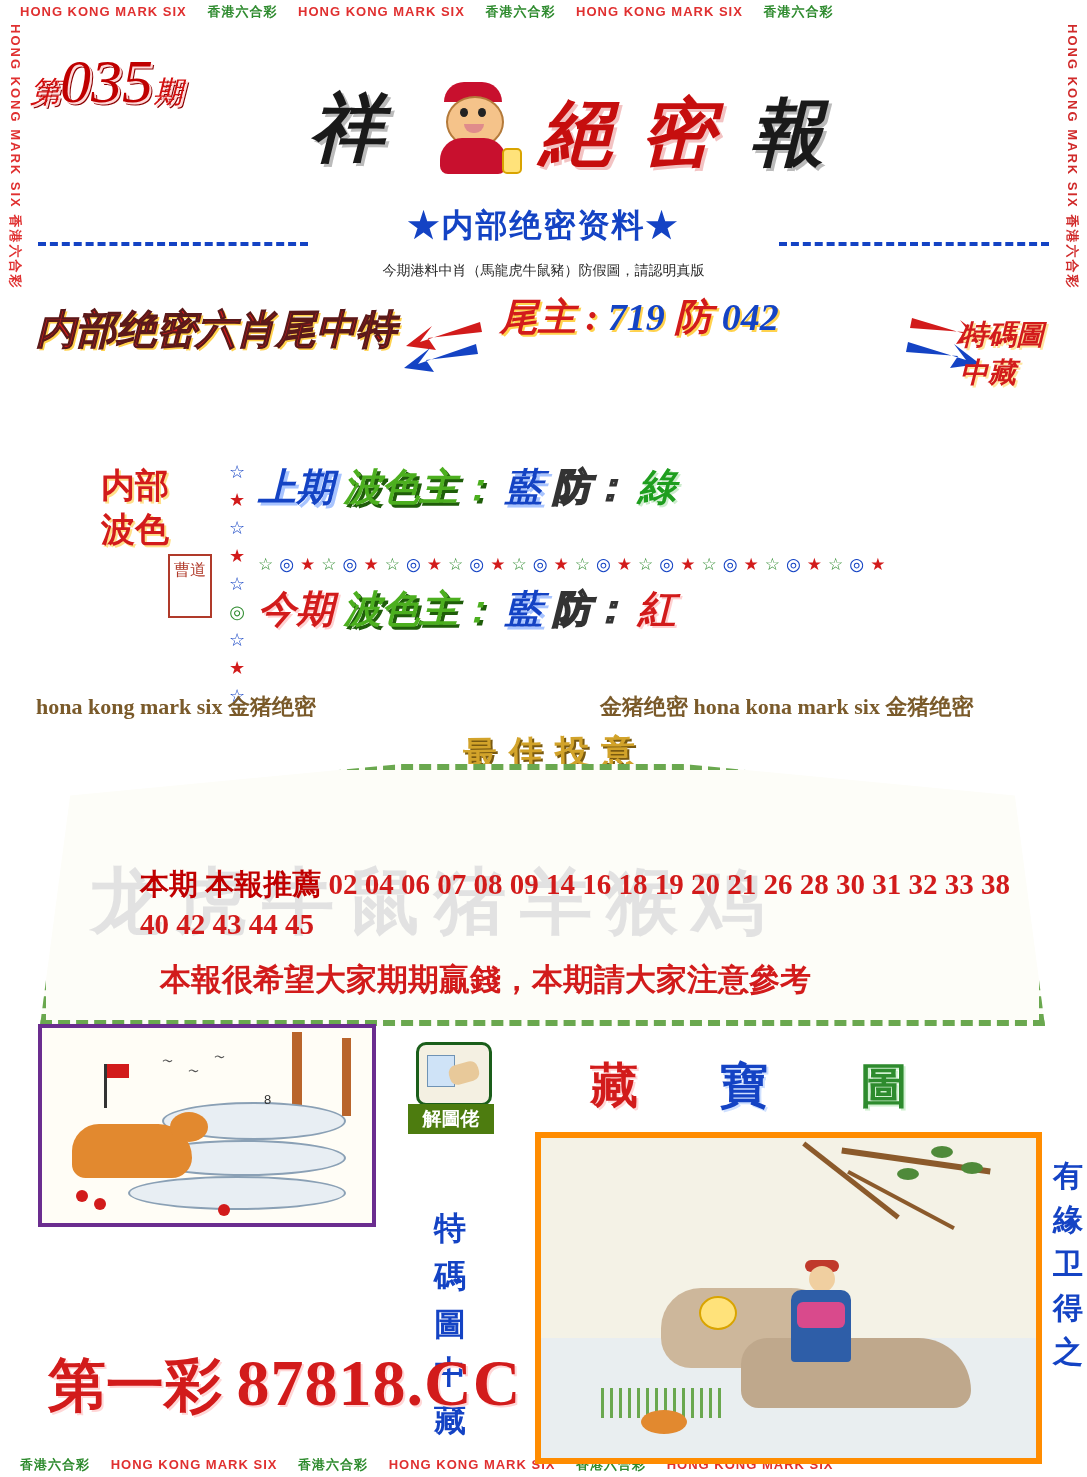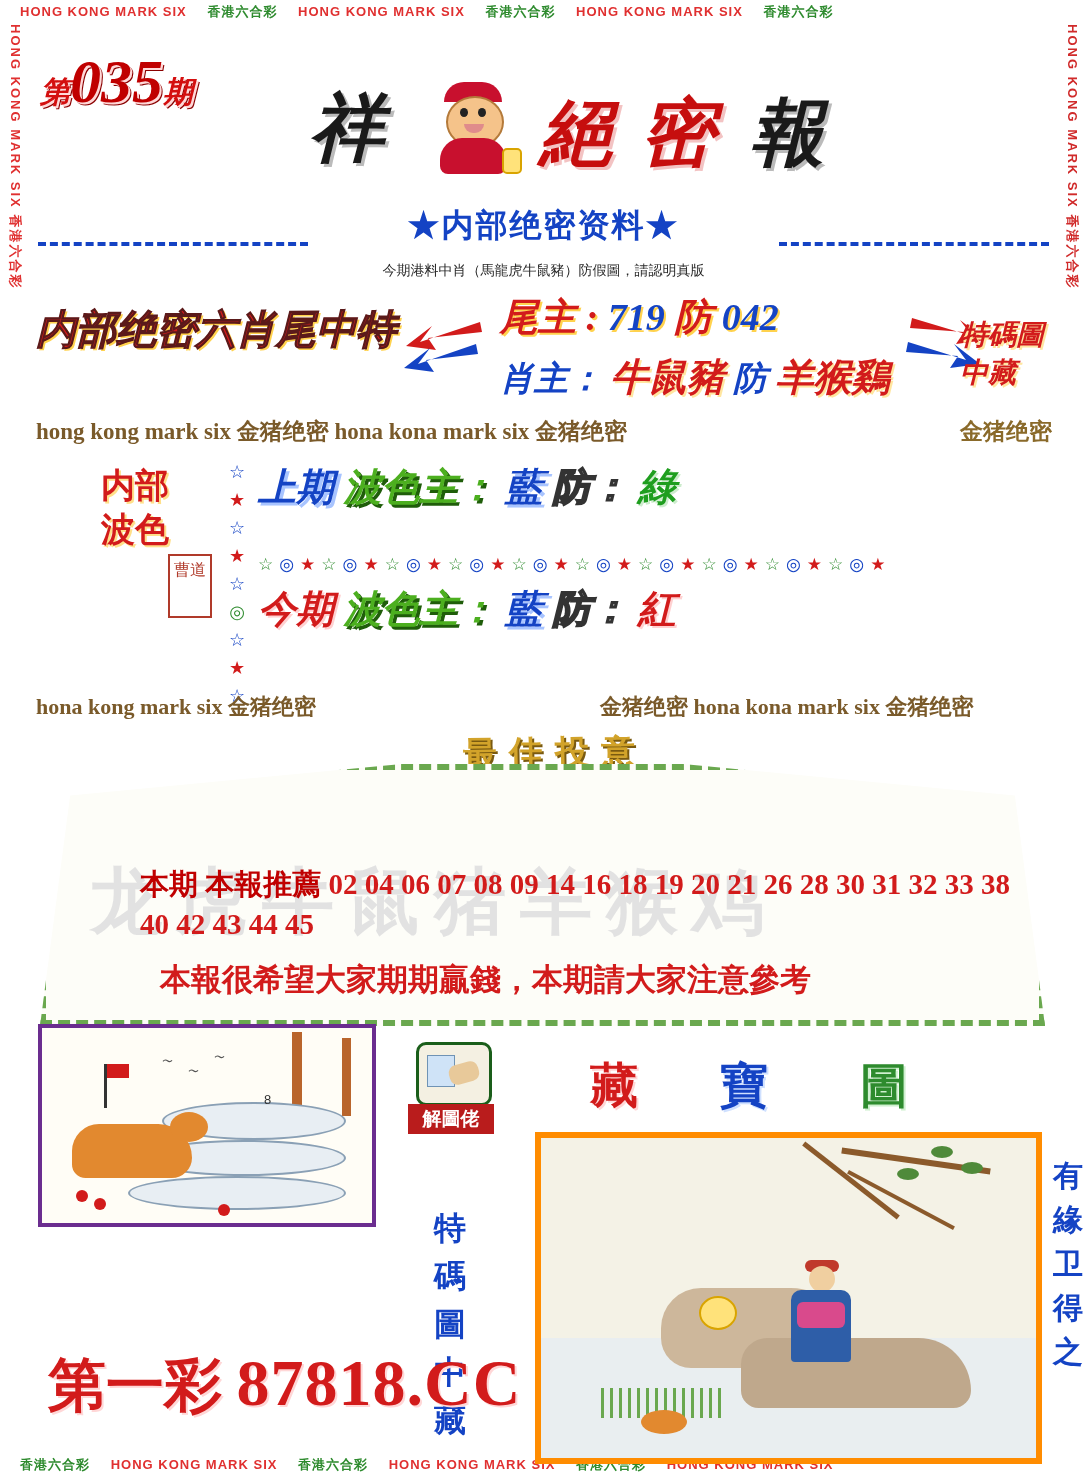--- a/index.html
+++ b/index.html
@@ -24,21 +24,21 @@
   .vstrip .vtxt{
     position:absolute;left:50%;top:0;transform-origin:0 0;
     transform:rotate(90deg) translateY(-50%);
     white-space:nowrap;color:#e03030;font-weight:bold;font-size:13px;letter-spacing:2px;
   }
   .vstrip.right .vtxt{color:#d02a2a;}
 
   .content{position:absolute;left:30px;right:30px;top:24px;bottom:24px;}
 
   
-  .issue{position:absolute;left:10px;top:22px;font-size:46px;font-weight:bold;
+  .issue{position:absolute;left:0;top:22px;font-size:46px;font-weight:normal;
          color:#d40f0f;text-shadow:2px 2px 0 #ffd9d9, 3px 3px 0 #8a0000;
          font-family:"Liberation Serif", serif;font-style:italic;}
   .issue .num{font-size:62px;color:#c00000;}
   .issue .qi{font-size:30px;}
 
   .title-big{position:absolute;left:280px;top:55px;width:560px;height:90px;}
   .title-big .ch{position:absolute;font-size:74px;font-weight:bold;
       font-family:"Liberation Serif", serif;font-style:italic;}
   .ch1{left:0;top:0;color:#1a1a1a;text-shadow:3px 3px 0 #bbb;}
   .ch2{left:230px;top:5px;color:#c60e0e;text-shadow:3px 3px 0 #f3c3c3;}
@@ -170,21 +170,21 @@
   .p1-cherry.b{left:52px;top:170px;}
   .p1-cherry.c{left:176px;top:176px;}
   .p1-num{position:absolute;left:222px;top:64px;font-size:13px;color:#333;}
   .p1-bird{position:absolute;font-size:11px;color:#555;}
 
   .decode{position:absolute;left:378px;top:1018px;width:86px;height:98px;}
   .decode .ic{width:70px;height:58px;border:3px solid #1a5e1a;border-radius:10px;
               background:#f4f0e2;position:absolute;left:8px;top:0;}
   .decode .ic .paper{position:absolute;left:8px;top:10px;width:26px;height:30px;background:#cfe3f7;border:1px solid #6f93b5;}
   .decode .ic .hand{position:absolute;left:30px;top:18px;width:30px;height:20px;background:#e8c99a;border-radius:8px;transform:rotate(-15deg);}
-  .decode .lbl{position:absolute;left:0;top:62px;width:86px;height:30px;background:#b91c1c;
+  .decode .lbl{position:absolute;left:0;top:62px;width:86px;height:30px;background:#4d7c0f;
                color:#fff;font-size:19px;font-weight:bold;text-align:center;line-height:30px;
                font-family:"Liberation Serif",serif;}
 
   .cangbao{position:absolute;left:560px;top:1030px;width:400px;height:70px;}
   .cangbao span{position:absolute;font-size:48px;font-weight:bold;
                 font-family:"Liberation Serif",serif;}
   .cb1{left:0;color:#d21b1b;text-shadow:2px 2px 0 #ffd7d7;}
   .cb2{left:130px;color:#1443c4;text-shadow:2px 2px 0 #cfe0ff;}
   .cb3{left:270px;color:#2e8b2e;text-shadow:2px 2px 0 #d0f0d0;}
 
@@ -294,45 +294,35 @@
           </svg>
       </div>
 
       <div class="wei">
         <span>尾主 :</span>
         <span class="blu">719</span>
         <span>防</span>
         <span class="blu">042</span>
       </div>
 
-      <div class="qian">
-        <span>肖主：</span>
-        <span class="zodiac">牛鼠豬</span>
-        <span>防</span>
-        <span class="zodiac">羊猴鷄</span>
-      </div>
 
       <div class="arrow arr-r2">
         <svg width="80" height="40">
             <polygon points="2,8 62,26 50,10 76,30 46,34 54,22 0,18" fill="#d21b1b"></polygon>
           </svg>
       </div>
       <div class="arrow arr-b2">
         <svg width="80" height="40">
             <polygon points="2,10 60,28 48,12 74,32 44,36 52,24 0,20" fill="#1443c4"></polygon>
           </svg>
       </div>
 
       <div class="ref">特碼圖中藏</div>
     </div>
 
-    <div class="band">
-      <span class="b1 cn">hong kong mark six 金猪绝密 hona kona mark six 金猪绝密</span>
-      <span class="b2">金猪绝密</span>
-    </div>
 
     <div class="wave">
       <div class="vert-label">内部波色</div>
       <div class="seal">曹道</div>
 
       <div class="stars-col">
         <div class="b">☆</div>
         <div class="r">★</div>
         <div class="b">☆</div>
         <div class="r">★</div>

